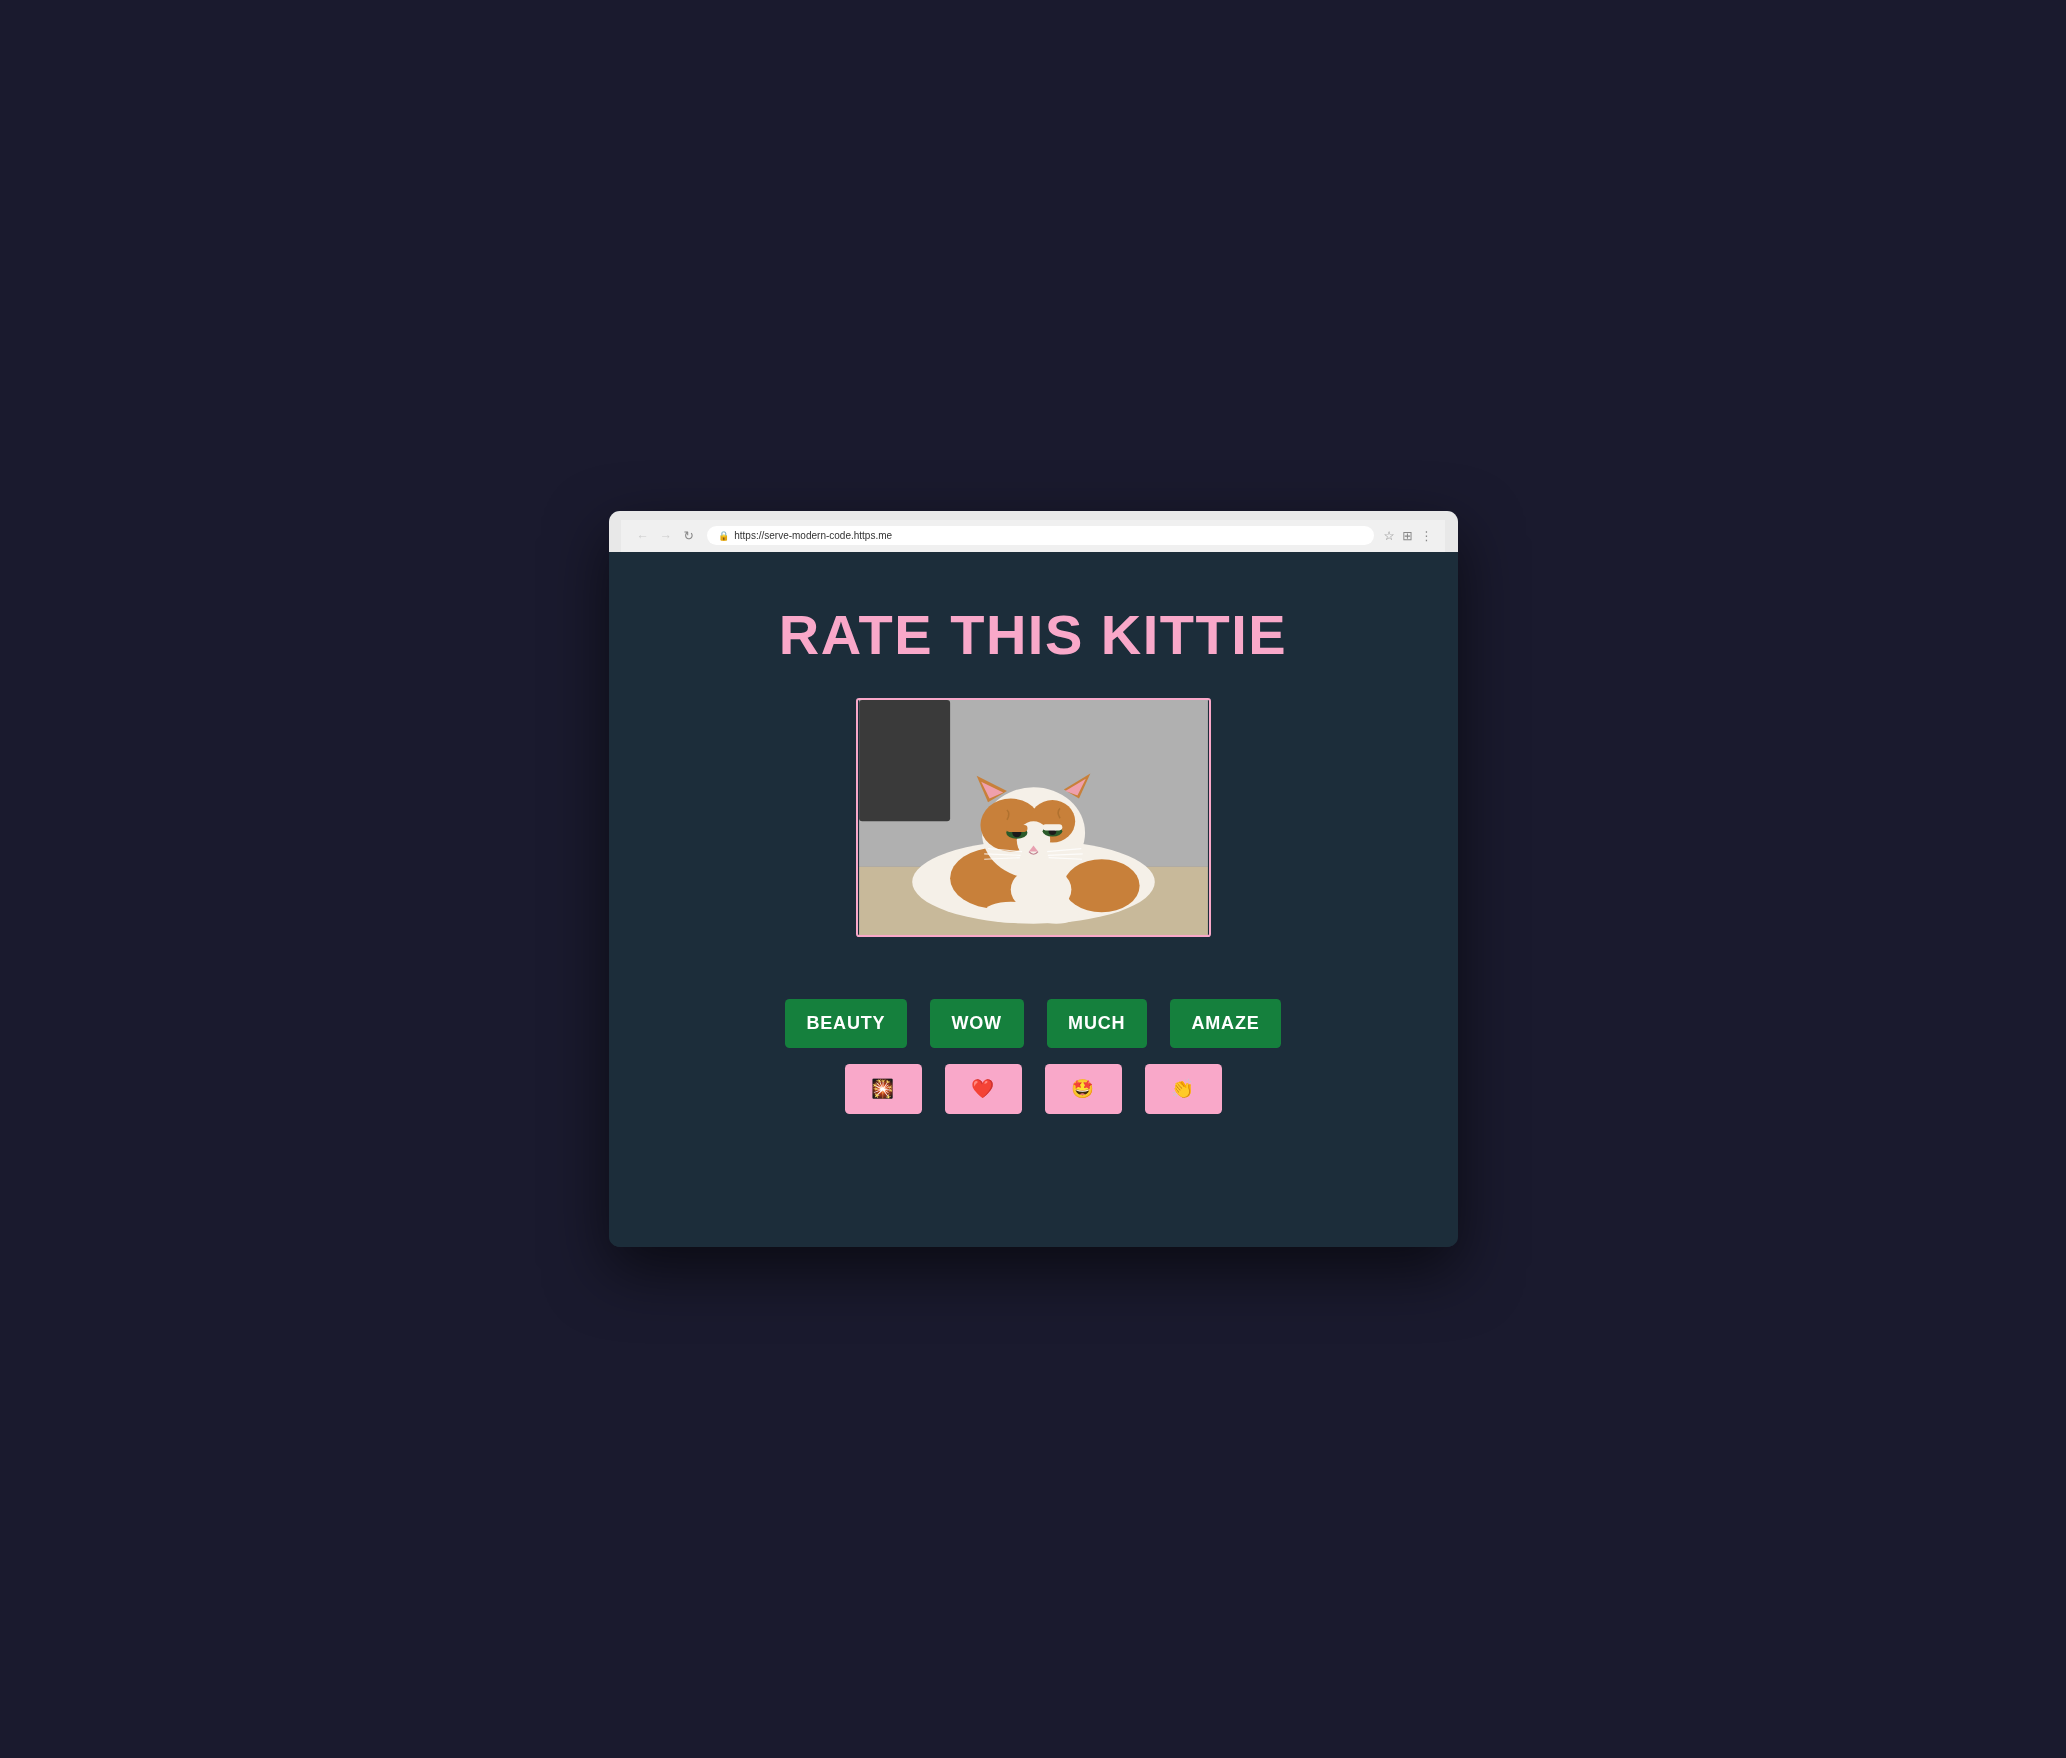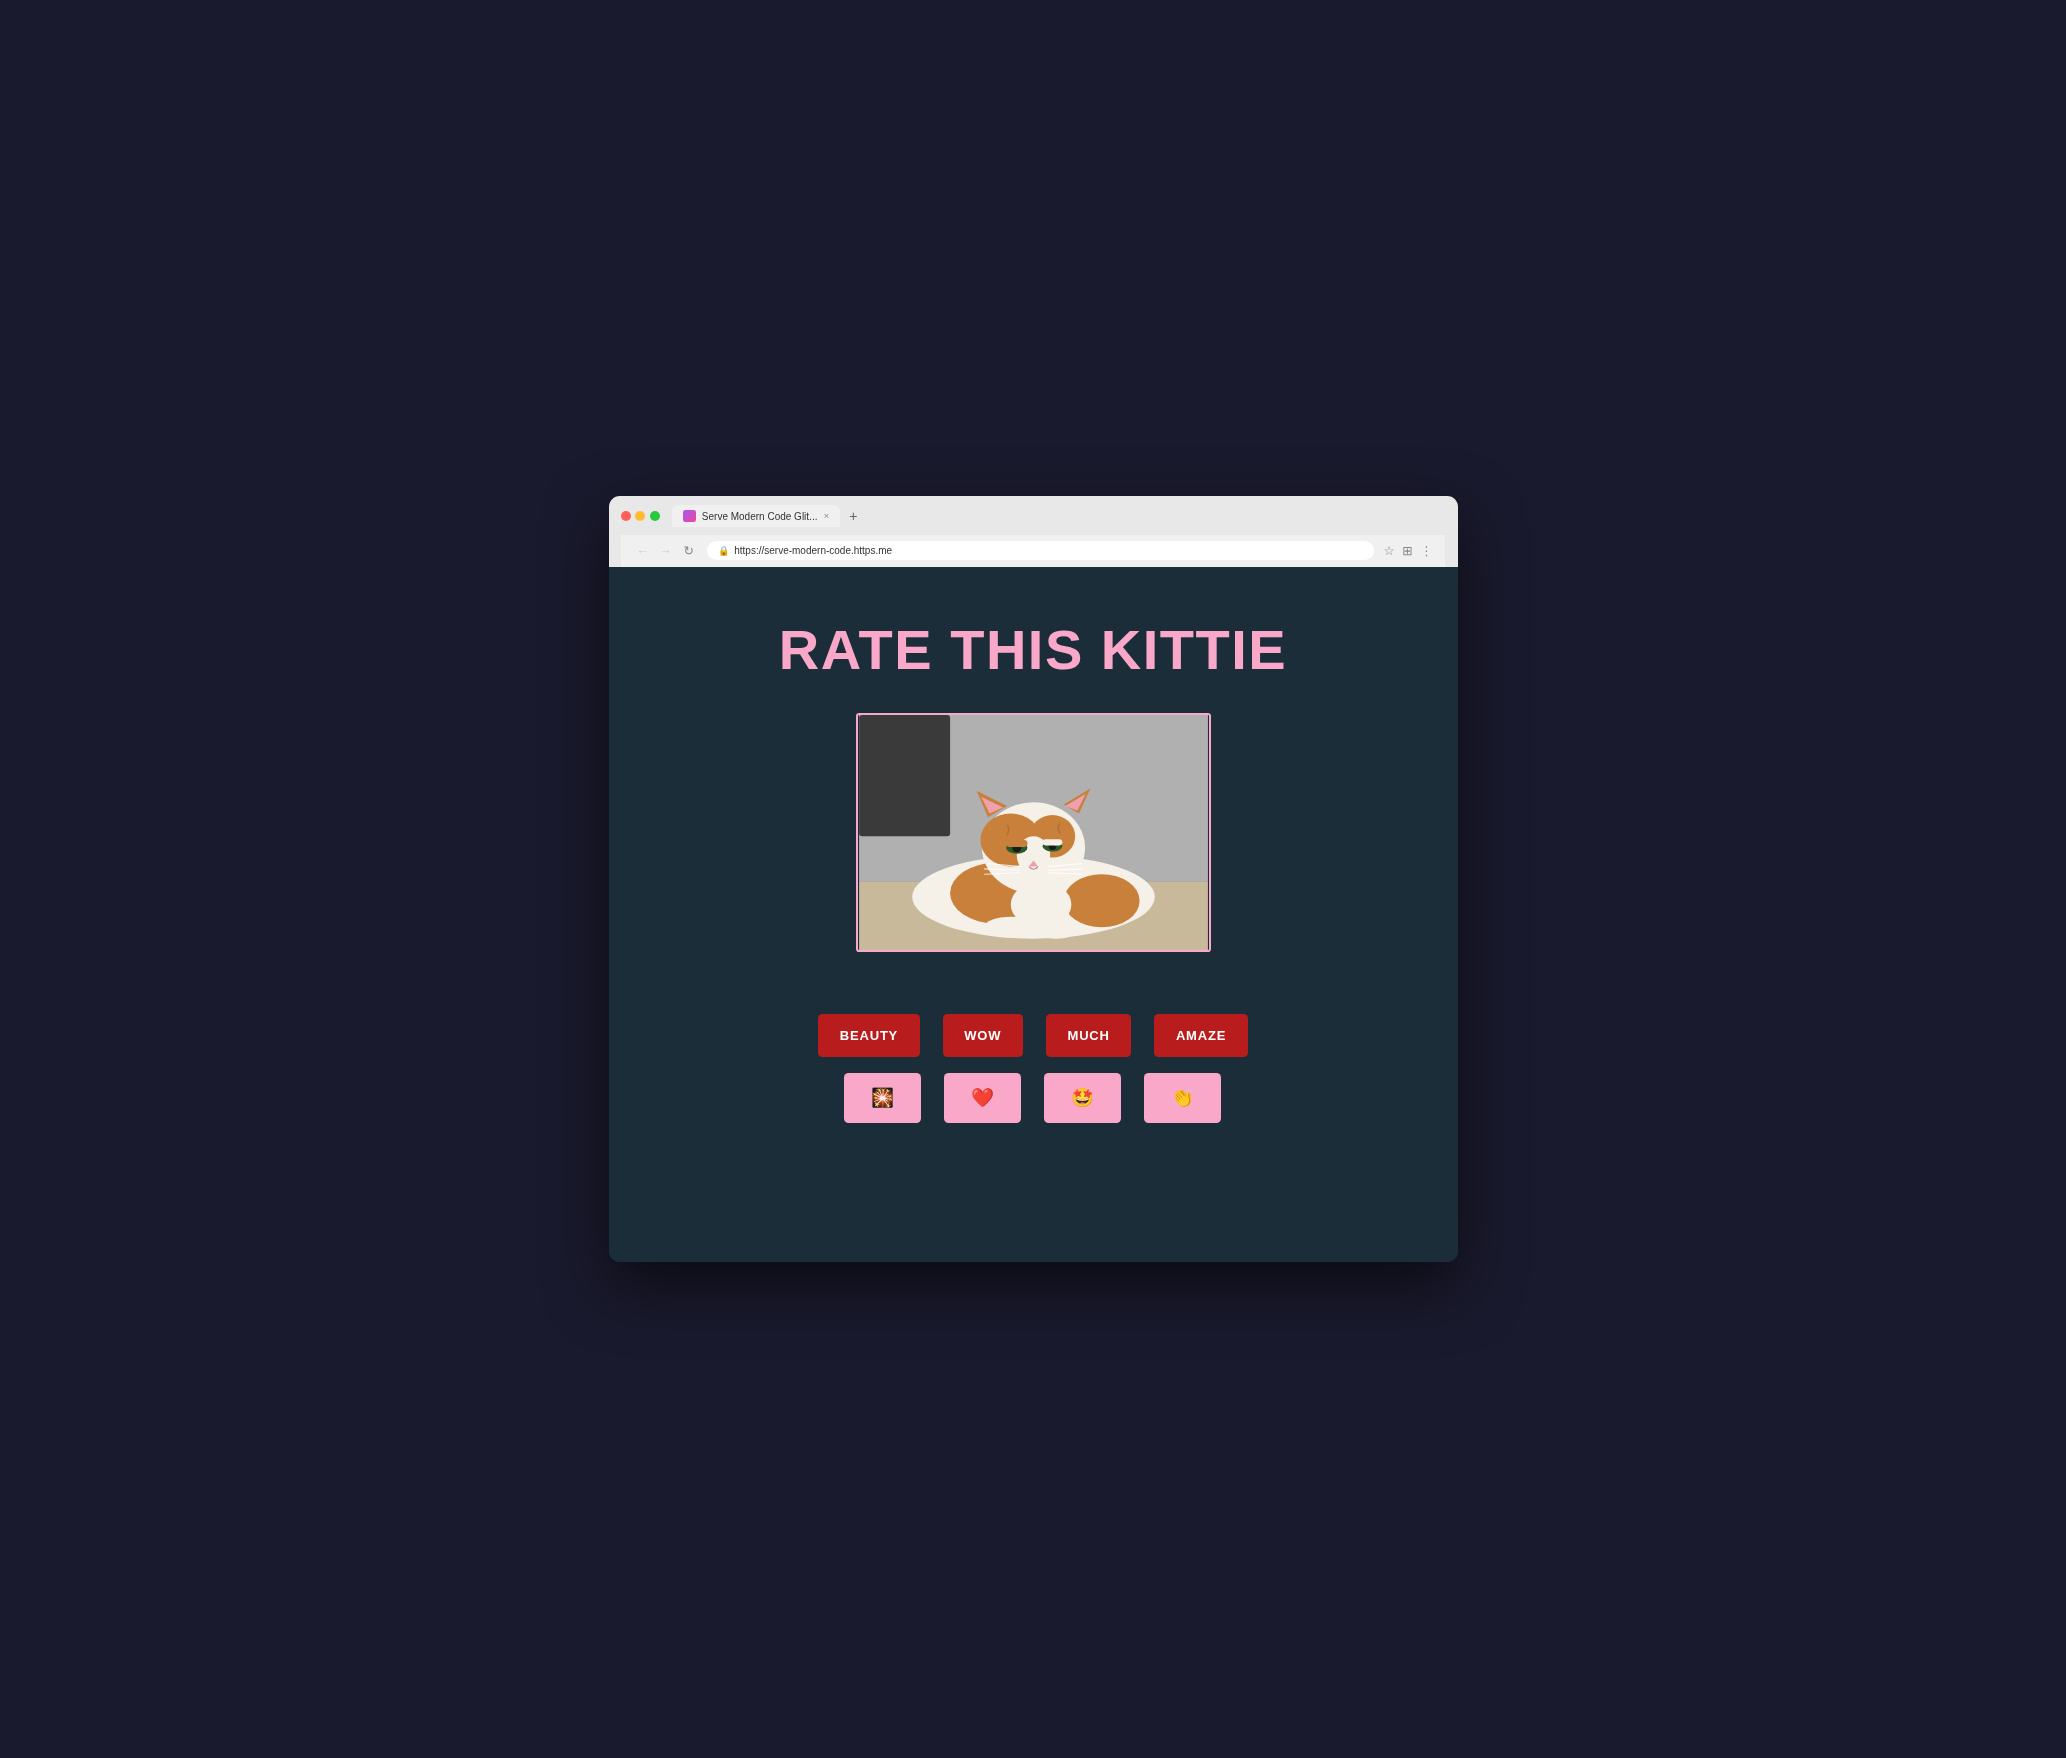--- a/index.html
+++ b/index.html
@@ -194,25 +194,25 @@
       gap: 15.4px;
       align-items: center;
     }
 
     .button-row {
       display: flex;
       gap: 23px;
     }
 
     .rating-btn {
-      background: #b91c1c;
+      background: #15803d;
       border: none;
       border-radius: 4.6px;
       padding: 14px 21.6px;
-      font-size: 13px;
+      font-size: 18px;
       font-weight: 900;
       color: #fff;
       cursor: pointer;
       min-width: 77px;
       text-align: center;
       letter-spacing: 0.8px;
       text-transform: uppercase;
       font-family: Arial Black, Arial, sans-serif;
       transition: background 0.15s;
     }
@@ -228,35 +228,20 @@
       text-align: center;
       transition: background 0.15s;
     }
   </style>
 </head>
 <body>
 
 <div class="browser-window">
 
   <div class="title-bar">
-    <div class="title-bar-top">
-      <div class="traffic-lights">
-        <div class="traffic-light tl-red"></div>
-        <div class="traffic-light tl-yellow"></div>
-        <div class="traffic-light tl-green"></div>
-      </div>
-      <div class="tab-bar">
-        <div class="tab-active">
-          <div class="tab-favicon"></div>
-          <span>Serve Modern Code Glit...</span>
-          <span class="tab-close">×</span>
-        </div>
-        <button class="tab-new">+</button>
-      </div>
-    </div>
     <div class="address-bar">
       <div class="nav-buttons">
         <button class="nav-btn disabled">←</button>
         <button class="nav-btn disabled">→</button>
         <button class="nav-btn">↻</button>
       </div>
       <div class="url-bar">
         <span class="lock-icon">🔒</span>
         <span class="url-text">https://serve-modern-code.https.me</span>
       </div>

